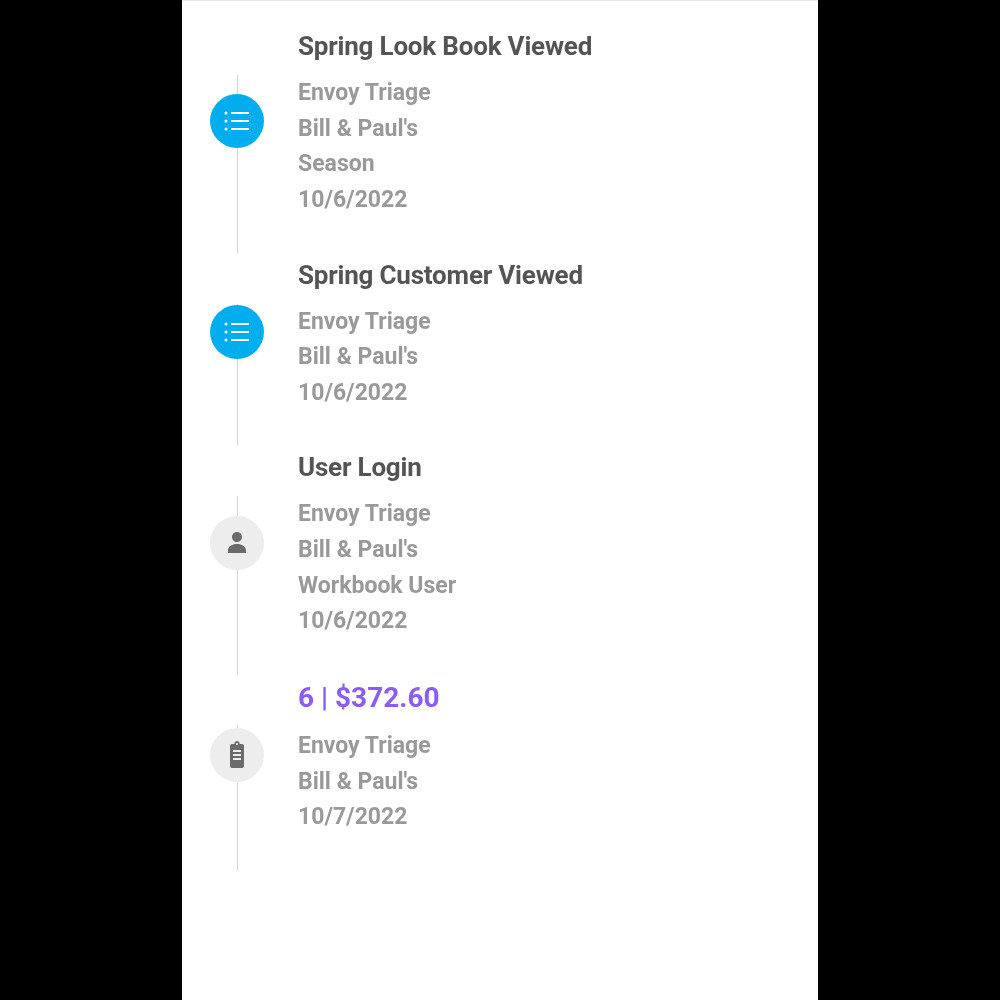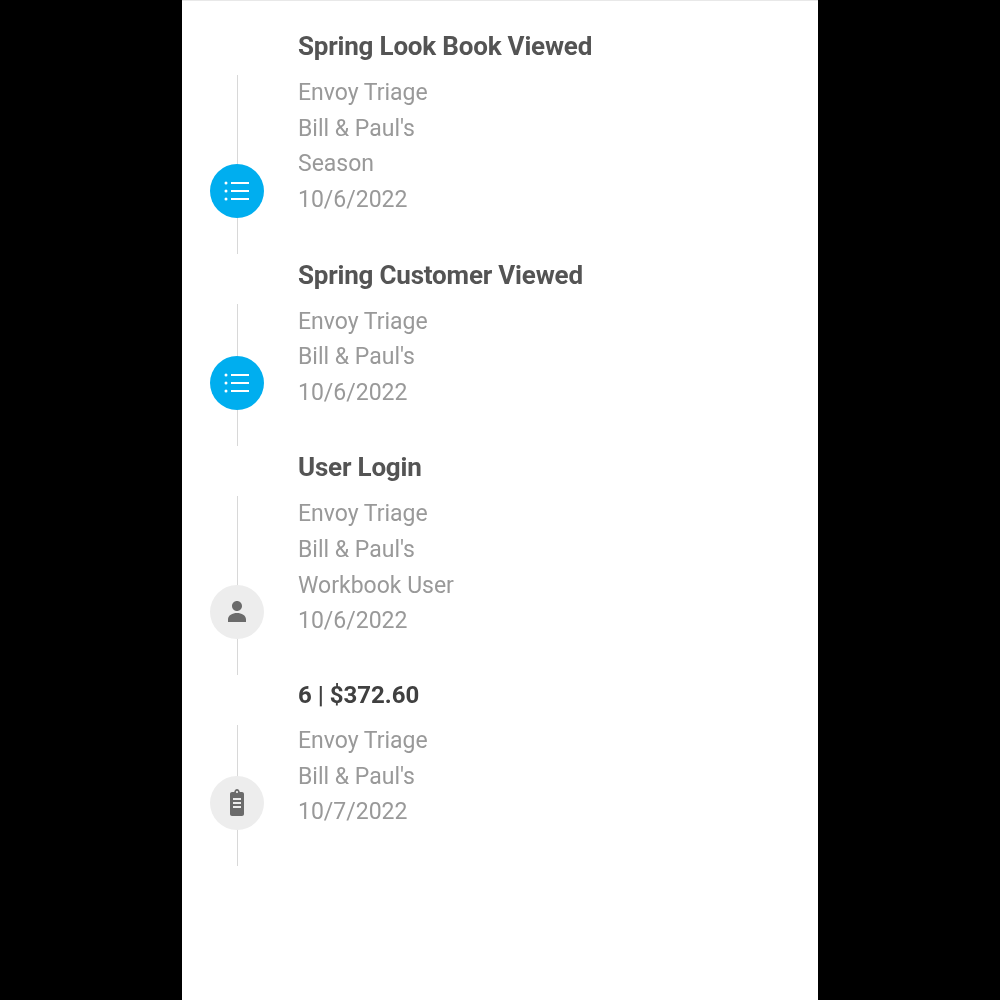--- a/index.html
+++ b/index.html
@@ -15,21 +15,21 @@
     .panel {
       width: 636px;
       height: 1000px;
       background: #fff;
       border-top: 1px solid #e8e8e8;
       padding: 24px 12px 0 28px;
     }
     .timeline-item {
       position: relative;
       display: flex;
-      align-items: flex-end;
+      align-items: center;
       padding-bottom: 36px;
     }
     .timeline-item::before {
       content: "";
       position: absolute;
       left: 27px;
       top: 50px;
       bottom: 0;
       width: 1px;
       background: #d8d8d8;
@@ -57,31 +57,31 @@
       justify-content: space-between;
       align-items: baseline;
     }
     .title {
       font-size: 26px;
       font-weight: 700;
       color: #545454;
       letter-spacing: -0.2px;
     }
     .meta {
-      font-size: 24px;
+      font-size: 28px;
       font-weight: 700;
-      color: #404040;
+      color: #8b5cf6;
     }
     .details {
       margin-top: 14px;
     }
     .details div {
       font-size: 23px;
       color: #999;
-      font-weight: 400;
+      font-weight: 700;
       line-height: 1.55;
     }
     
     .svg-icon { display:block; }
   </style>
 </head>
 <body>
 
 <div class="panel">
 

